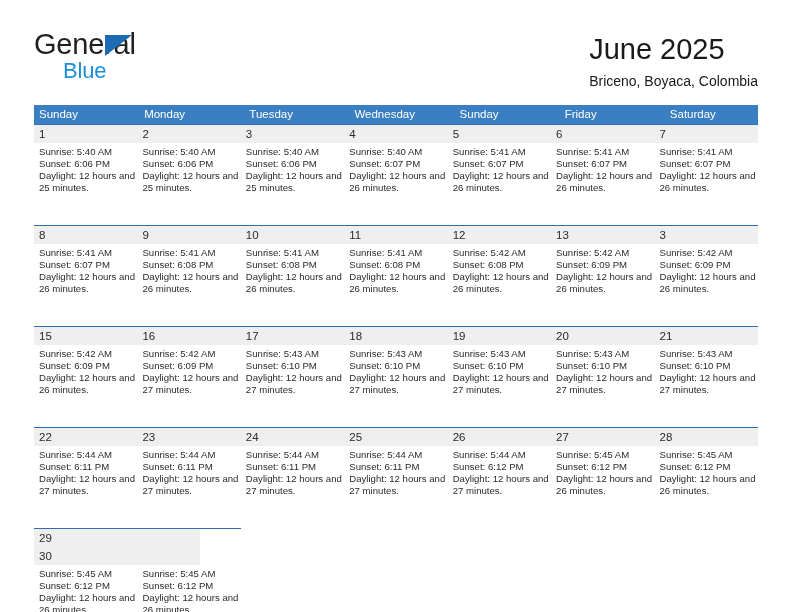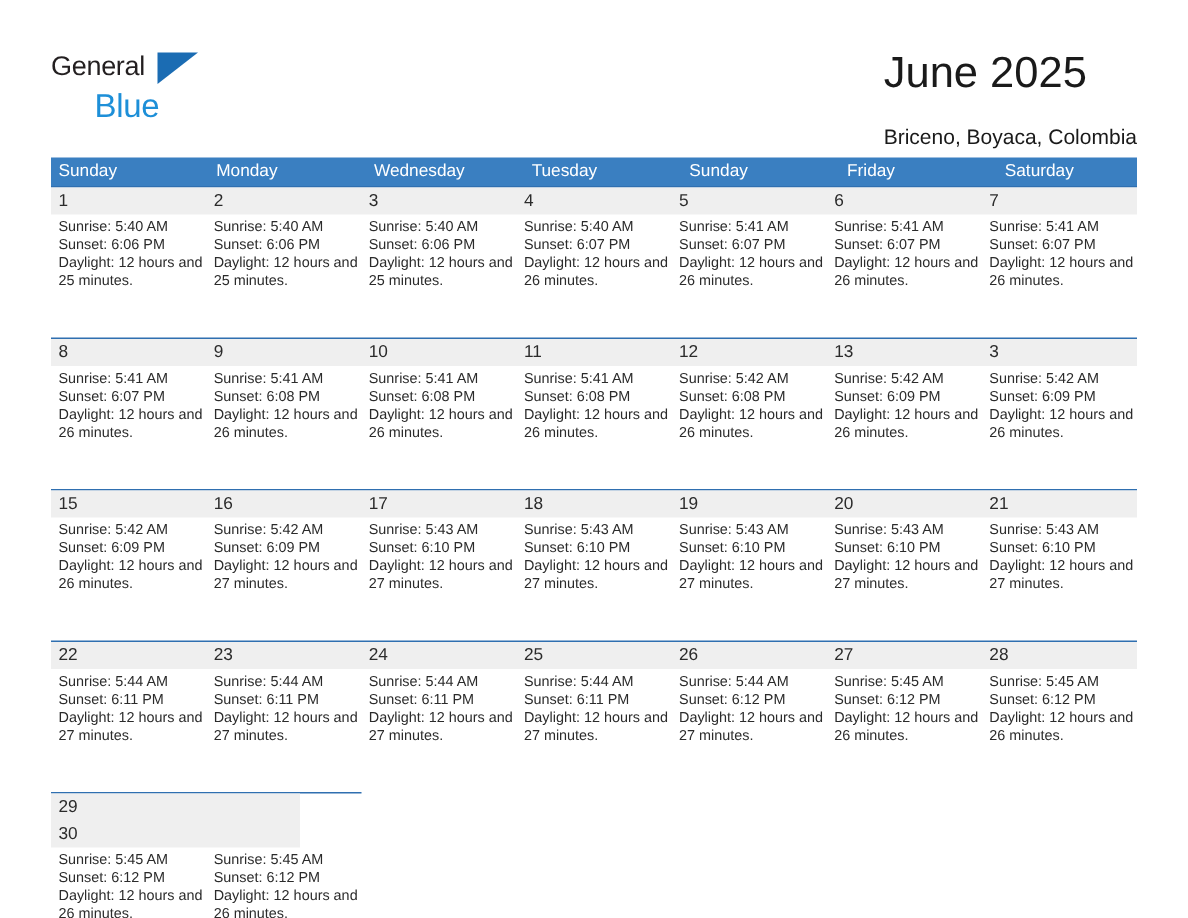--- a/index.html
+++ b/index.html
@@ -29,21 +29,21 @@
     position: absolute;
     left: 0;
     top: 0;
     width: 200px;
     height: 60px;
   }
   .brand-general {
     position: absolute;
     left: 0;
     top: 0;
-    font-size: 18px;
+    font-size: 29px;
     color: #231f20;
     letter-spacing: -0.2px;
     line-height: 29px;
   }
   .brand-tri {
     position: absolute;
     left: 71px;
     top: 5px;
     width: 0;
     height: 0;
@@ -68,21 +68,21 @@
   .cal-title {
     font-size: 29px;
     color: #1a1a1a;
     line-height: 38px;
     font-weight: normal;
   }
   .cal-subtitle {
     font-size: 14px;
     color: #1a1a1a;
     line-height: 20px;
-    margin-top: 13px;
+    margin-top: 3px;
   }
 
   
   .calendar {
     position: absolute;
     left: 34px;
     top: 105px;
     width: 724px;
   }
   .weekday-row {
@@ -159,22 +159,22 @@
       <div class="cal-title">June 2025</div>
       <div class="cal-subtitle">Briceno, Boyaca, Colombia</div>
     </div>
 
   </div>
 
   <div class="calendar">
     <div class="weekday-row" id="weekday-row">
         <div class="weekday">Sunday</div>
         <div class="weekday">Monday</div>
+        <div class="weekday">Tuesday</div>
         <div class="weekday">Wednesday</div>
-        <div class="weekday">Tuesday</div>
         <div class="weekday">Sunday</div>
         <div class="weekday">Friday</div>
         <div class="weekday">Saturday</div>
       </div>
     <div id="weeks-container">
         <div class="week">
           <div class="week-rule"></div>
           <div class="daynum-row">
             <div class="daynum">1</div>
             <div class="daynum">2</div>

